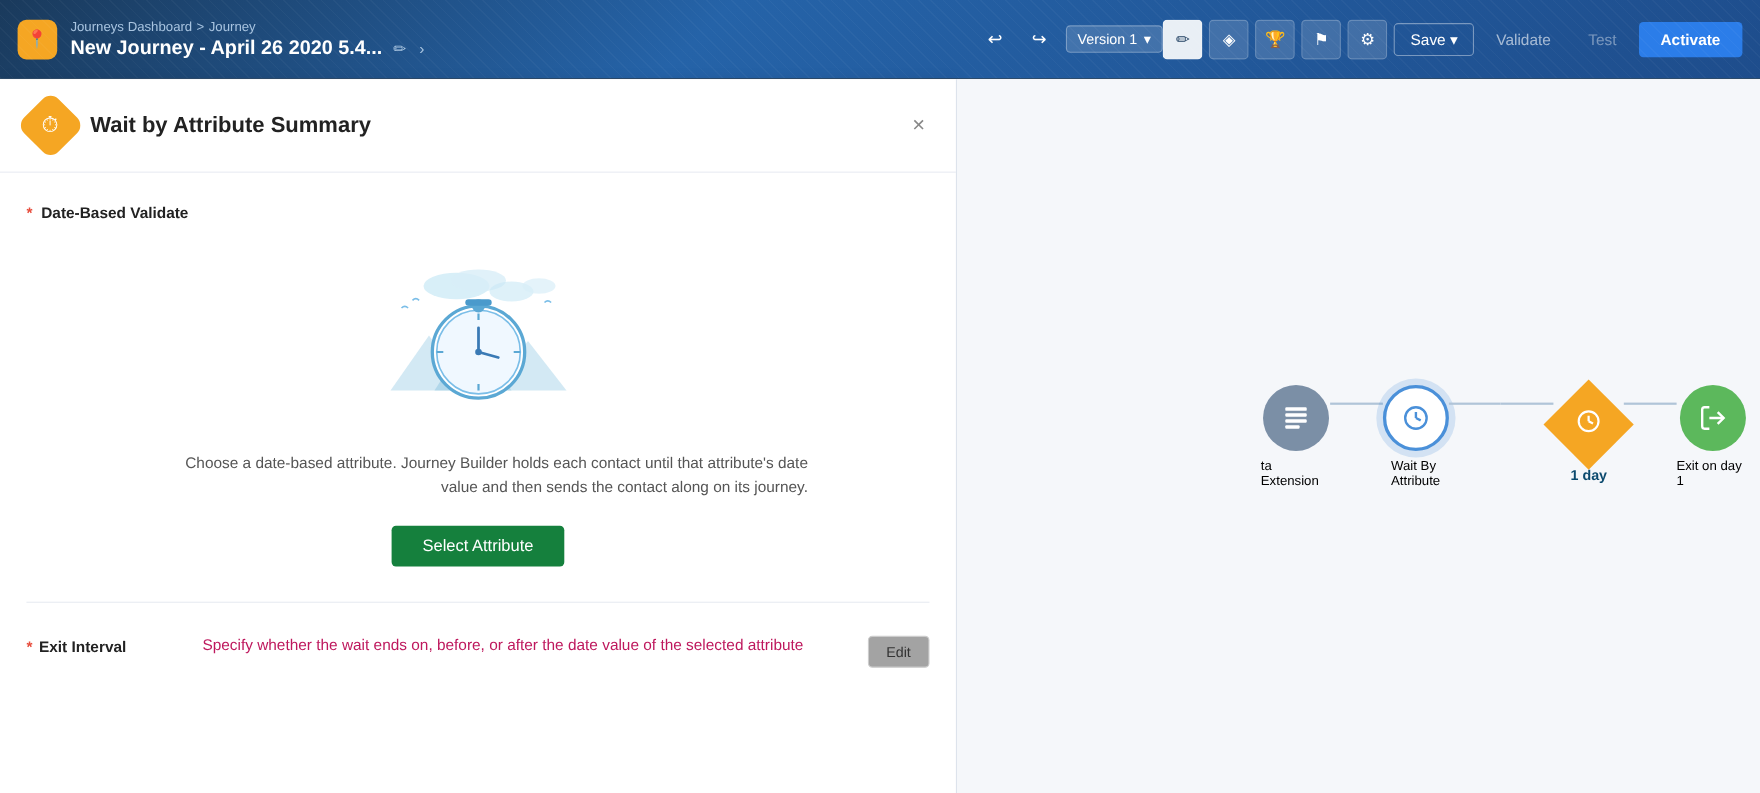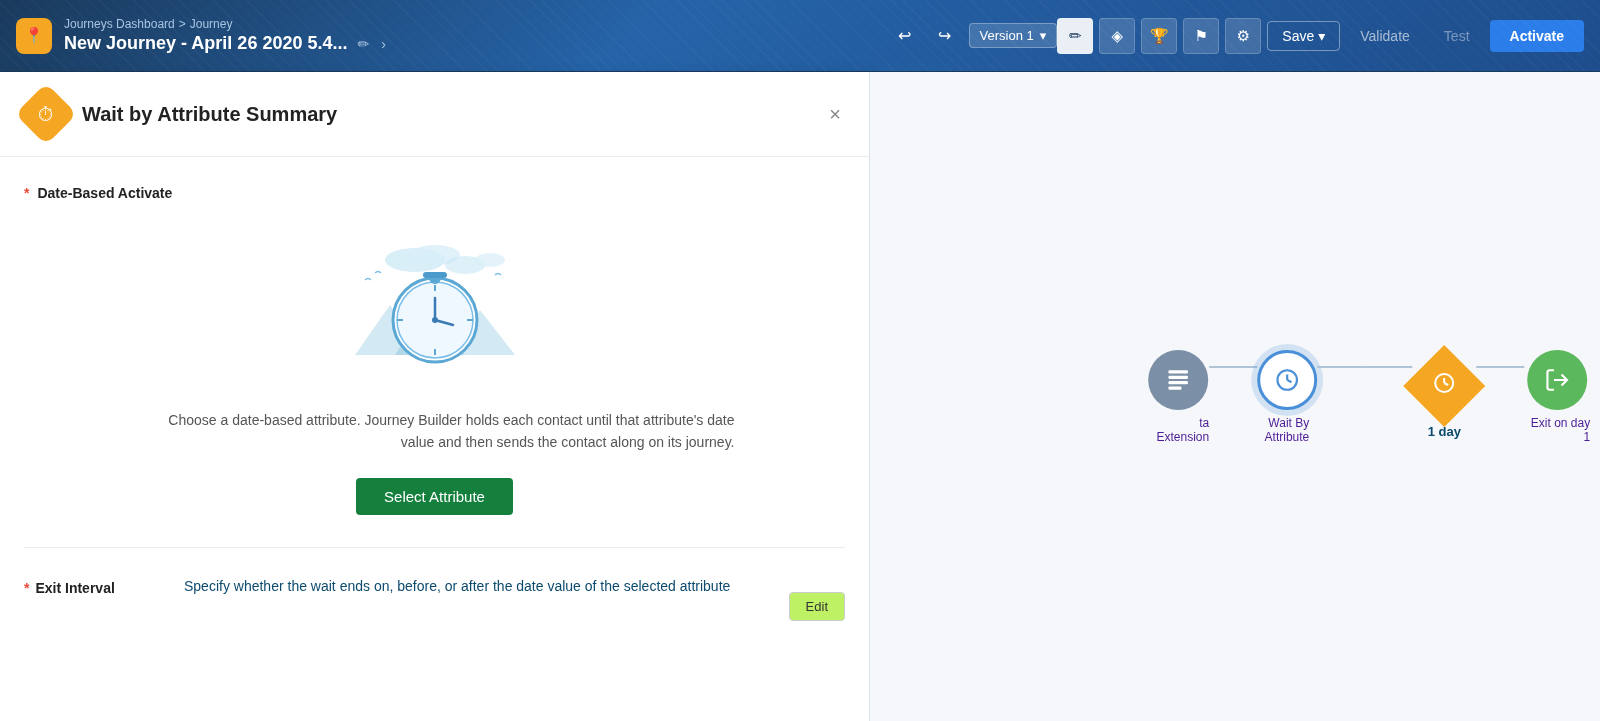--- a/index.html
+++ b/index.html
@@ -85,21 +85,21 @@
       background: #f5f7fa;
     }
     .canvas-inner {
       position: absolute; top: 50%; left: 50%; transform: translate(-20%, -50%);
       display: flex; align-items: center; gap: 0;
     }
     .journey-node {
       display: flex; flex-direction: column; align-items: center; gap: 6px;
     }
     .journey-node-label {
-      font-size: 12px; color: #4c1d95; text-align: right; max-width: 90px;
+      font-size: 12px; color: #000000; text-align: left; max-width: 90px;
     }
     .node-connector {
       width: 50px; height: 2px; background: #b0c4d8; margin-top: -30px;
       align-self: center; margin-bottom: 30px;
     }
     .node-circle {
       width: 60px; height: 60px; border-radius: 50%; display: flex;
       align-items: center; justify-content: center; color: white; font-size: 22px;
     }
     .node-circle.gray { background: #7b8fa6; }
@@ -165,25 +165,25 @@
 
     .divider { border: none; border-top: 1px solid #e8ecf2; margin: 0 0 28px; }
 
     .wait-interval-row {
       display: flex; align-items: flex-start; gap: 20px;
     }
     .wait-interval-label {
       font-size: 14px; font-weight: 600; color: #222; min-width: 140px;
       display: flex; align-items: center; gap: 4px; padding-top: 4px;
     }
-    .wait-interval-desc { flex: 1; color: #0c4a6e; font-size: 14px; line-height: 1.5; }
+    .wait-interval-desc { flex: 1; color: #be185d; font-size: 14px; line-height: 1.5; }
     .edit-btn {
-      background: #bef264; border: 1px solid #ccc; color: #333;
+      background: #a3a3a3; border: 1px solid #ccc; color: #333;
       padding: 6px 16px; border-radius: 4px; cursor: pointer; font-size: 13px;
-      flex-shrink: 0; margin-top: 16px;
+      flex-shrink: 0; margin-top: 2px;
     }
 
     
     .clock-svg { width: 200px; height: 160px; }
   </style>
 </head>
 <body>
 
 <div class="header">
   <div class="header-bg-pattern"></div>
@@ -238,21 +238,21 @@
         <span class="modal-icon-inner">⏱</span>
       </div>
       <span class="modal-title">Wait by Attribute Summary</span>
       <button class="modal-close">×</button>
     </div>
 
     <div class="modal-body">
 
       <div class="section-label">
         <span class="required-star">*</span>
-        <span>Date-Based Activate</span>
+        <span>Date-Based Validate</span>
       </div>
 
       <div class="illustration-area">
         <svg class="clock-svg" viewBox="0 0 200 160">
 
           <ellipse cx="80" cy="35" rx="30" ry="12" fill="#c8e8f5" opacity="0.7"></ellipse>
           <ellipse cx="100" cy="30" rx="25" ry="10" fill="#d8eef8" opacity="0.8"></ellipse>
           <ellipse cx="130" cy="40" rx="20" ry="9" fill="#c8e8f5" opacity="0.6"></ellipse>
           <ellipse cx="155" cy="35" rx="15" ry="7" fill="#d8eef8" opacity="0.7"></ellipse>
 

